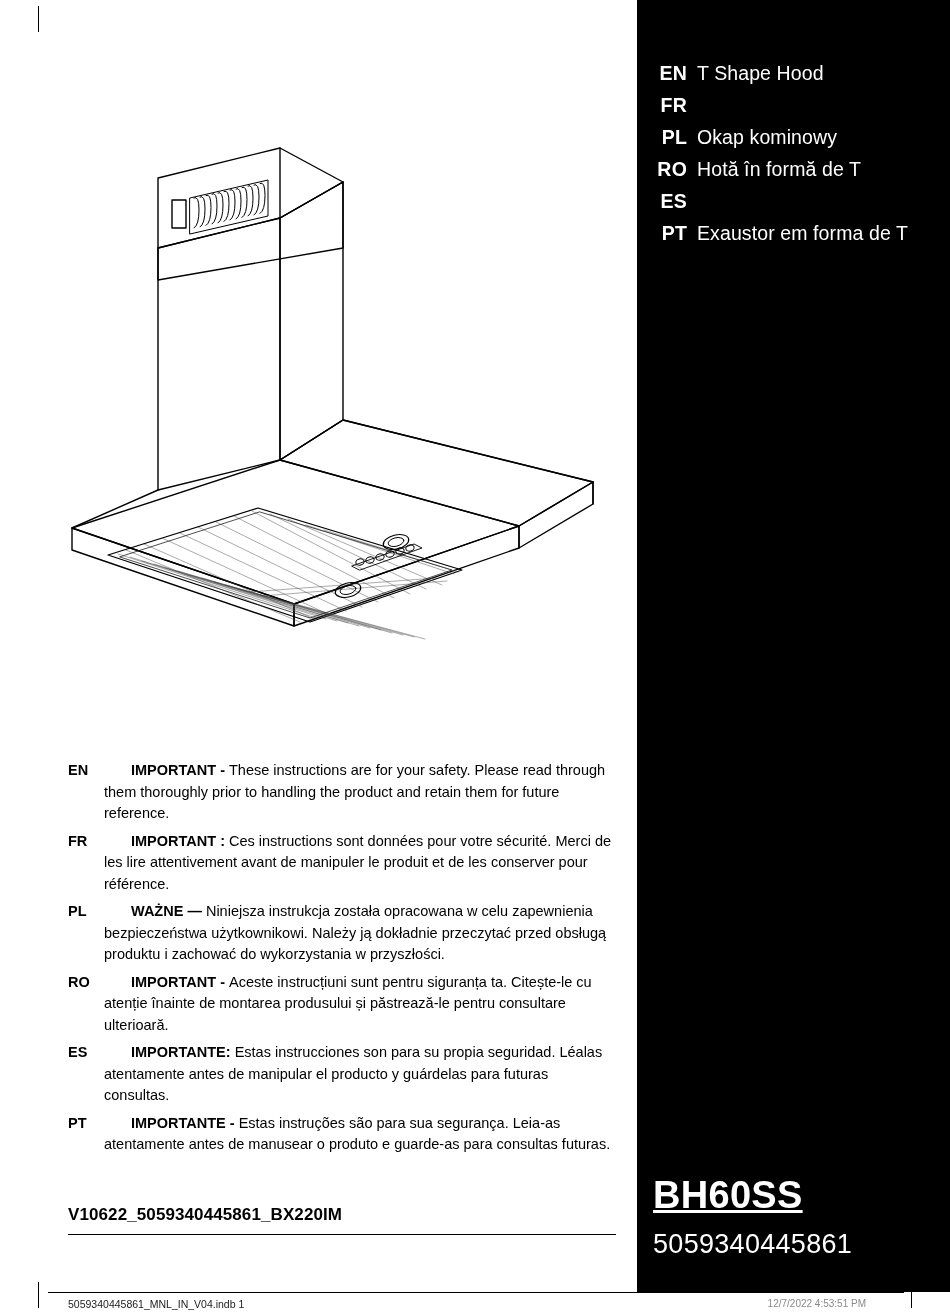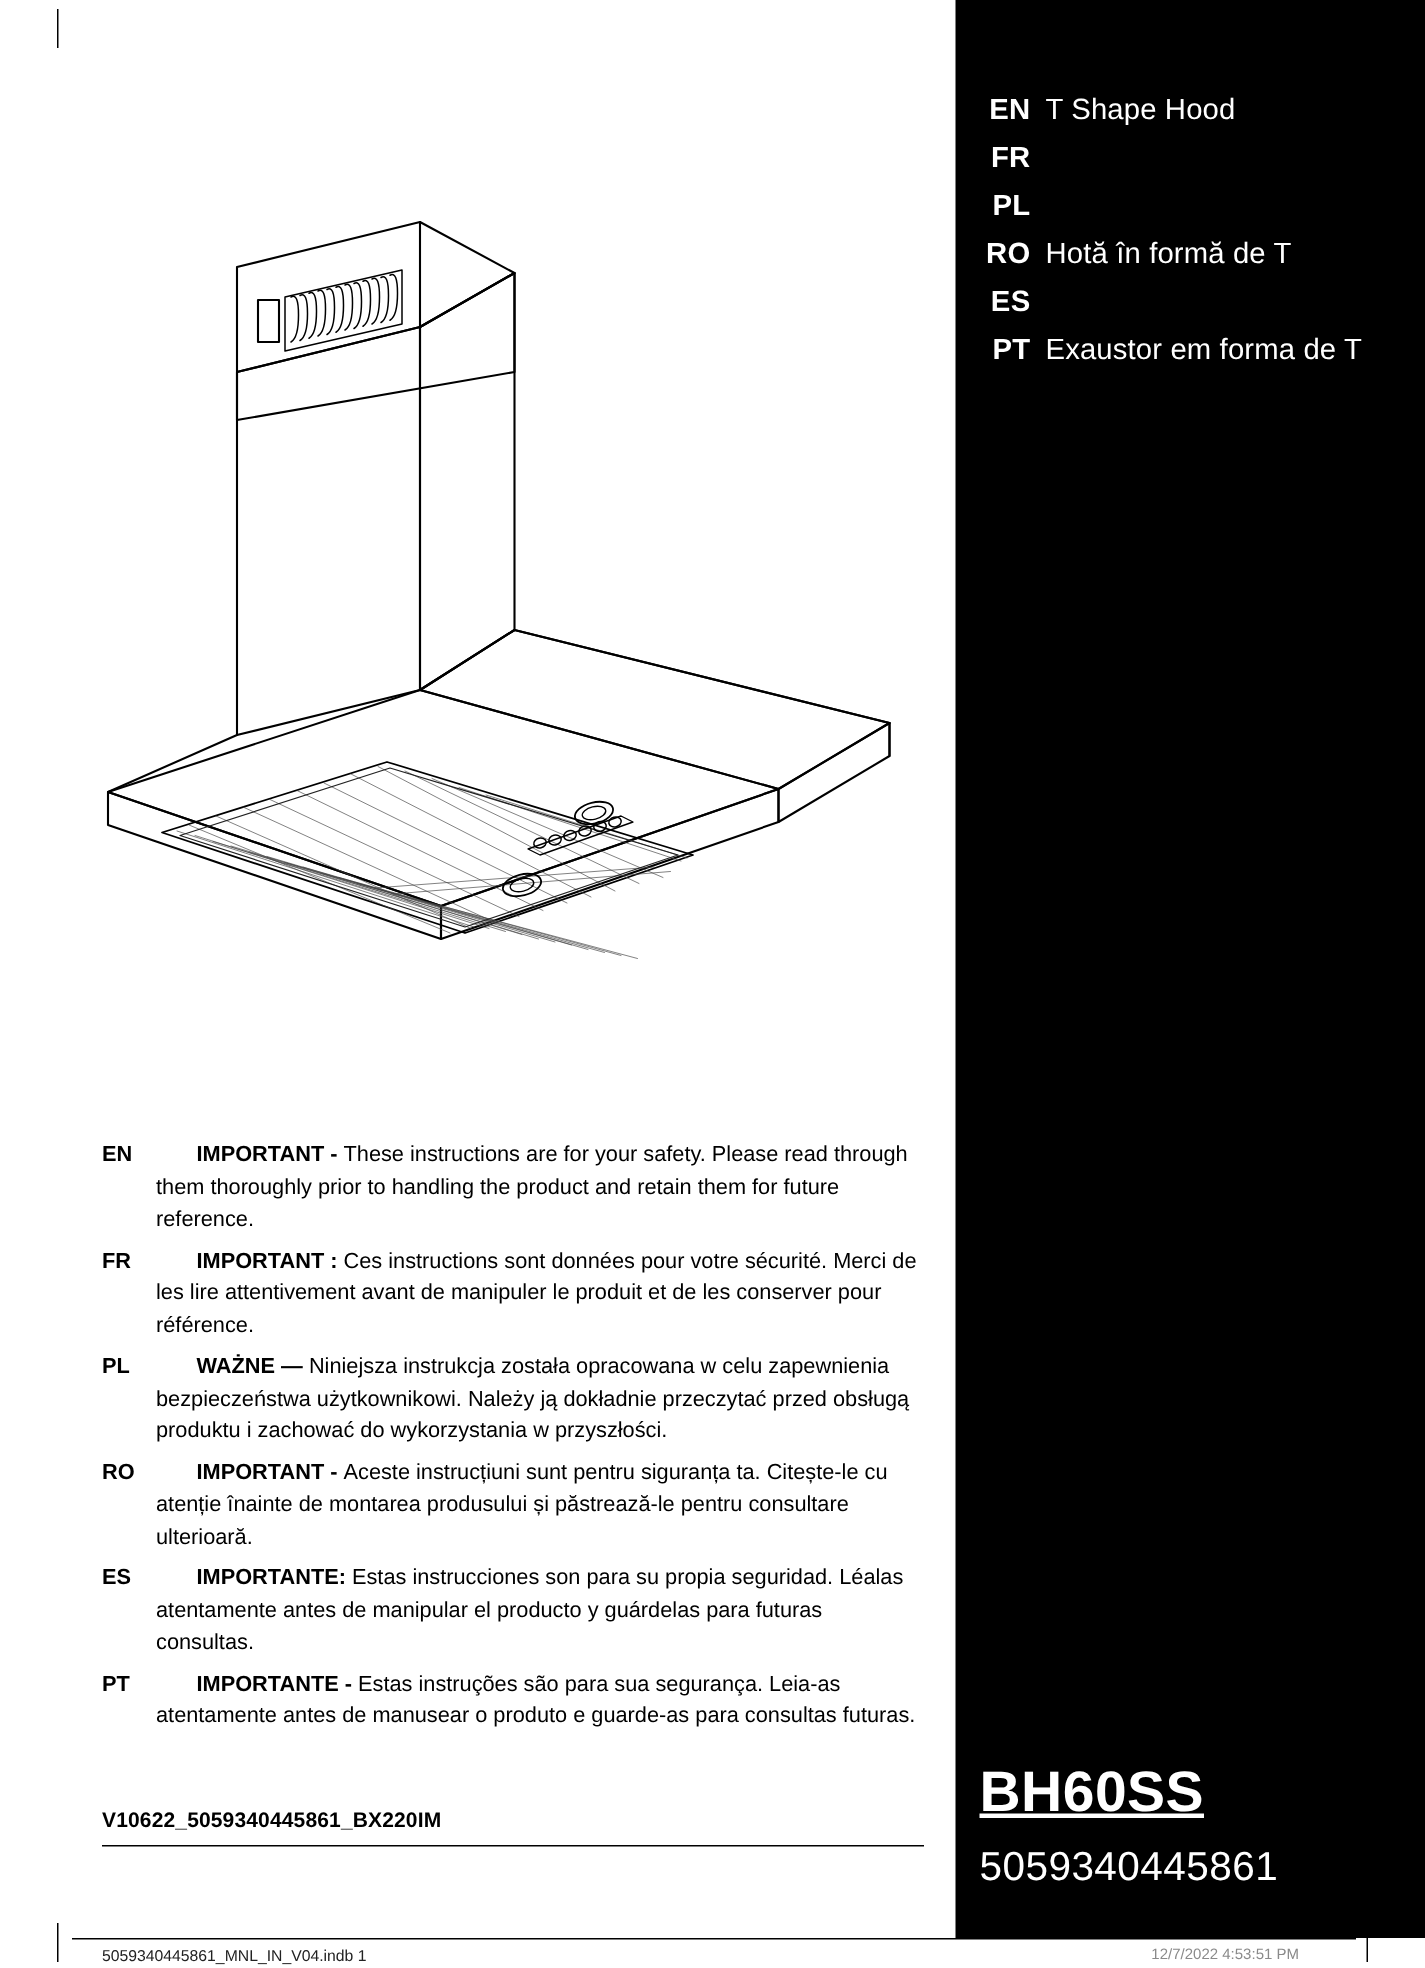--- a/index.html
+++ b/index.html
@@ -118,21 +118,21 @@
     margin-left: 27px;
   }
 
   .docid-wrap {
     position: absolute;
     left: 68px;
     top: 1205px;
     width: 548px;
   }
   .docid {
-    font-size: 14px;
+    font-size: 17px;
     font-weight: bold;
     letter-spacing: 0.1px;
     padding-bottom: 9px;
   }
   .docid-rule {
     border-bottom: 1px solid #000;
     width: 548px;
   }
 
   .footer {
@@ -307,20 +307,21 @@
   <div class="lang-list">
     <div class="lang-row">
       <div class="lang-code">EN</div>
       <div class="lang-name">T Shape Hood</div>
     </div>
     <div class="lang-row">
       <div class="lang-code">FR</div>
     </div>
     <div class="lang-row">
       <div class="lang-code">PL</div>
+      <div class="lang-name">Okap kominowy</div>
     </div>
     <div class="lang-row">
       <div class="lang-code">RO</div>
       <div class="lang-name">Hotă în formă de T</div>
     </div>
     <div class="lang-row">
       <div class="lang-code">ES</div>
     </div>
     <div class="lang-row">
       <div class="lang-code">PT</div>

